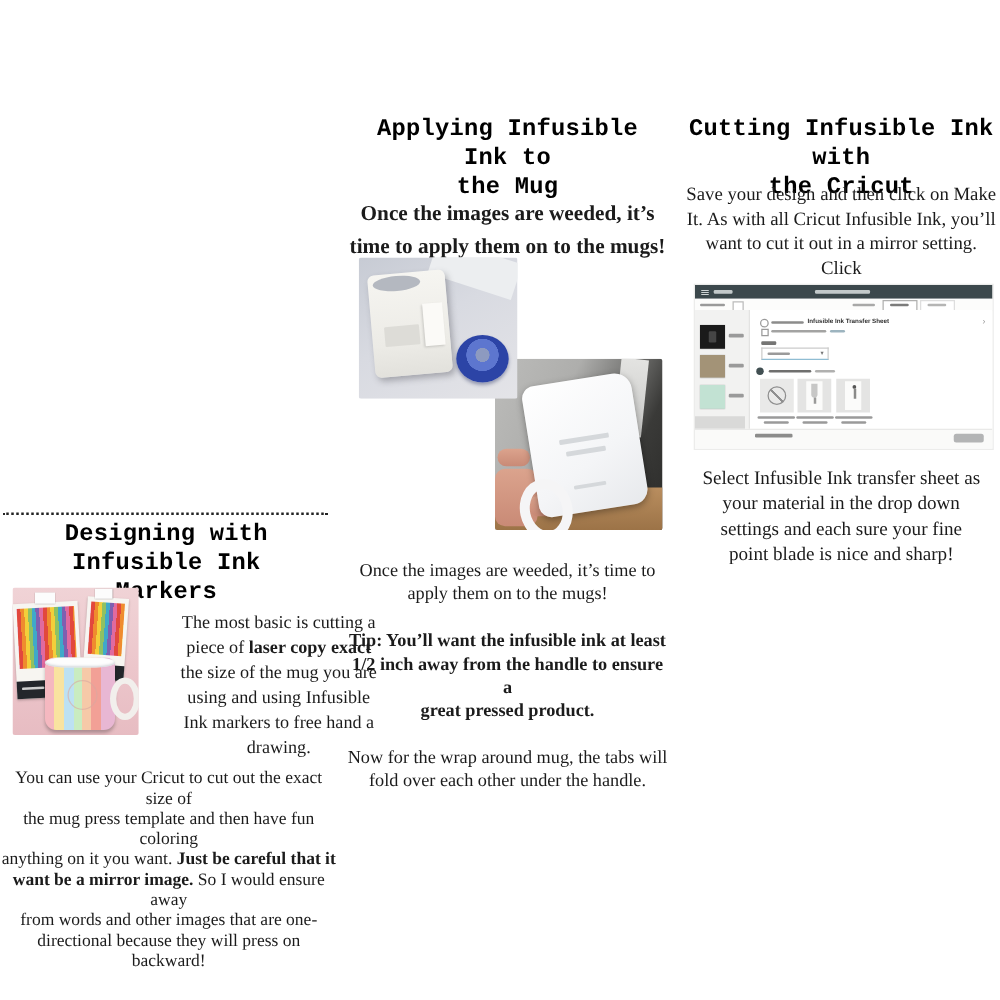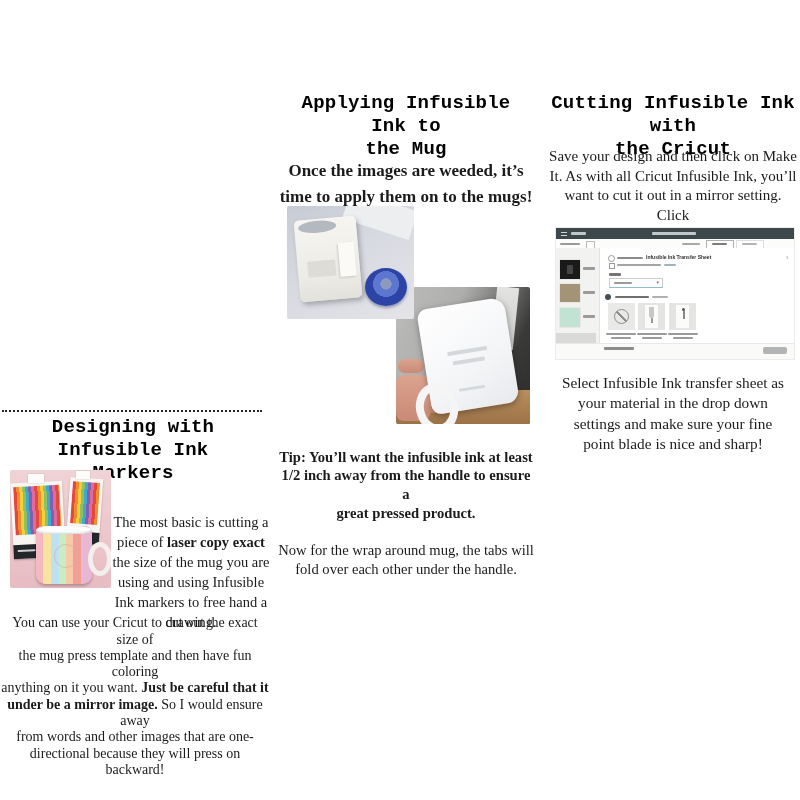--- a/index.html
+++ b/index.html
@@ -76,34 +76,34 @@
       <div class="pack-stripes" style="top:4px;height:42px;"></div>
       <div class="pack-base" style="bottom:0;height:12px;"></div>
     </div>
     <div class="pack-label" style="left:66px;top:1px;width:14px;height:8px;"></div>
     <div class="rainbow-mug" style="left:26px;top:56px;width:56px;height:58px;">
       <div class="doodle" style="left:18px;top:18px;width:22px;height:22px;"></div>
     </div>
     <div class="mug-handle" style="left:78px;top:72px;width:14px;height:24px;border-color:#f2efec;"></div>
   </div>
 
-  <div class="abs body-txt" style="left:112px;top:492px;width:158px;font-size:14.5px;line-height:20px;">
+  <div class="abs body-txt" style="left:112px;top:468px;width:158px;font-size:14.5px;line-height:20px;padding-left:32px;">
     <span>The most basic is cutting a
 piece of </span><span class="bold">laser copy exact</span><span>
 the size of the mug you are
 using and using Infusible
 Ink markers to free hand a
 drawing.</span>
   </div>
 
   <div class="abs body-txt" style="left:1px;top:599px;width:268px;font-size:14px;line-height:16.3px;">
     <span>You can use your Cricut to cut out the exact size of
 the mug press template and then have fun coloring
 anything on it you want.  </span><span class="bold">Just be careful that it
-under be a mirror image.</span><span> So I would ensure away
+want be a mirror image.</span><span> So I would ensure away
 from words and other images that are one-
 directional because they will press on backward!</span>
   </div>
 
   <div class="abs heading" style="left:283px;top:92px;width:246px;">Applying Infusible Ink to
 the Mug</div>
 
   <div class="abs body-txt bold" style="left:278px;top:158px;width:256px;font-size:17px;line-height:26px;">Once the images are weeded, it’s
 time to apply them on to the mugs!</div>
 
@@ -127,20 +127,22 @@
     <div class="finger" style="left:26px;top:110px;width:30px;height:16px;"></div>
     <div class="held-mug" style="left:28px;top:16px;width:88px;height:106px;transform:rotate(-9deg);">
       <div class="faint-line" style="left:24px;top:46px;width:40px;height:4px;"></div>
       <div class="faint-line" style="left:28px;top:56px;width:32px;height:4px;"></div>
       <div class="faint-line" style="left:30px;top:84px;width:26px;height:3px;"></div>
     </div>
     <div class="mug-handle" style="left:20px;top:96px;width:26px;height:34px;border-color:#f5f5f6;border-width:8px;transform:rotate(-12deg);"></div>
   </div>
 
   <div class="abs body-txt" style="left:277px;top:429px;width:258px;font-size:14.6px;line-height:18.7px;">
+    <div>Once the images are weeded, it’s time to
+apply them on to the mugs!</div>
     <div class="bold">Tip: You’ll want the infusible ink at least
 1/2 inch away from the handle to ensure a
 great pressed product.</div>
     <div>Now for the wrap around mug, the tabs will
 fold over each other under the handle.</div>
     
   </div>
 
   <div class="abs heading" style="left:550px;top:92px;width:246px;">Cutting Infusible Ink with
 the Cricut</div>
@@ -222,16 +224,16 @@
     </div>
 
     <div class="shot-footer">
       <div class="bar" style="left:48px;top:3px;width:30px;height:2.5px;background:#8c8c8b;"></div>
       <div class="abs" style="left:207px;top:3px;width:24px;height:7px;background:#b3b4b5;border-radius:2px;"></div>
     </div>
   </div>
 
   <div class="abs body-txt" style="left:548px;top:373px;width:250px;font-size:15.3px;line-height:20.3px;">Select Infusible Ink transfer sheet as
 your material in the drop down
-settings and make sure your fine
+settings and each sure your fine
 point blade is nice and sharp!</div>
 
 </div>
 
 </body></html>

